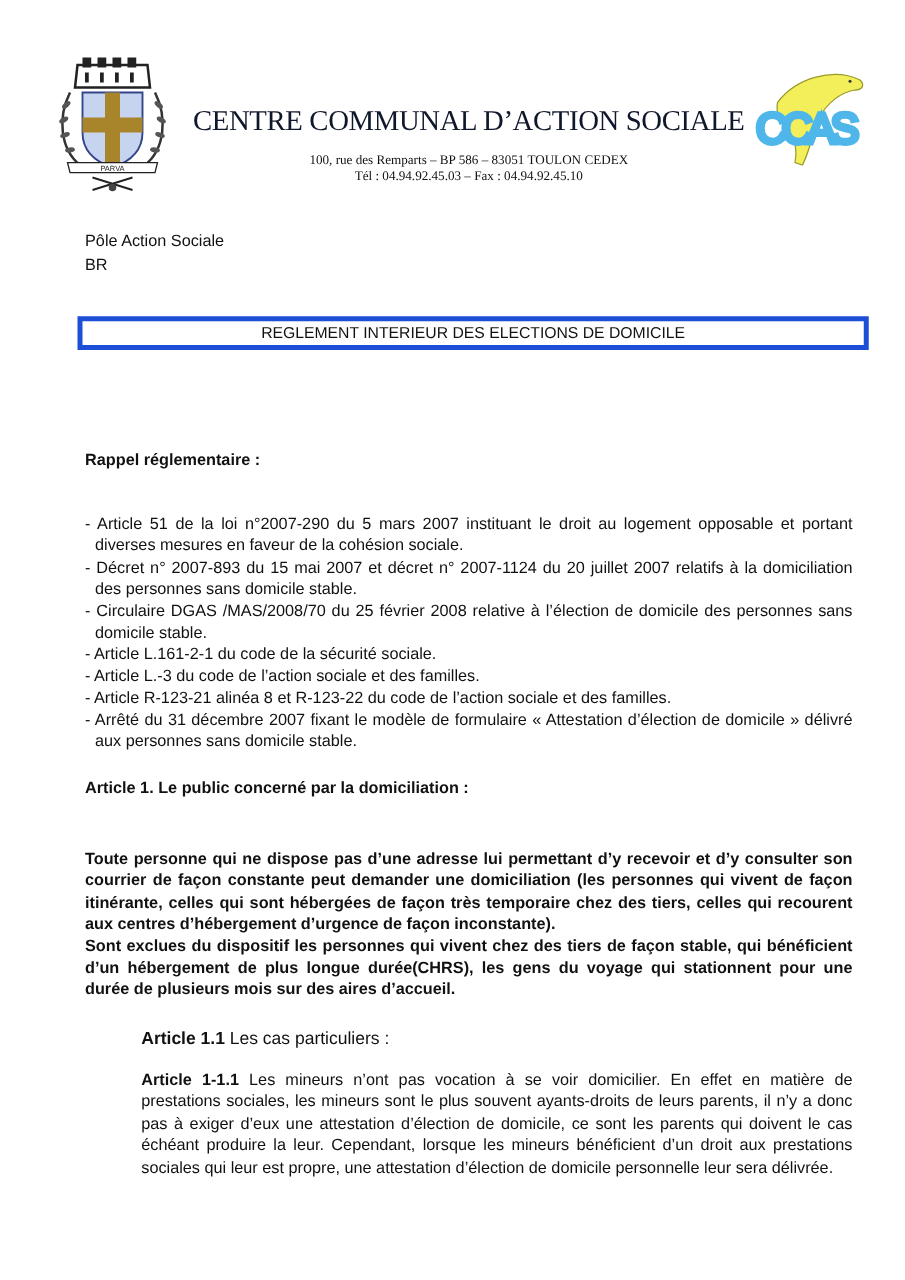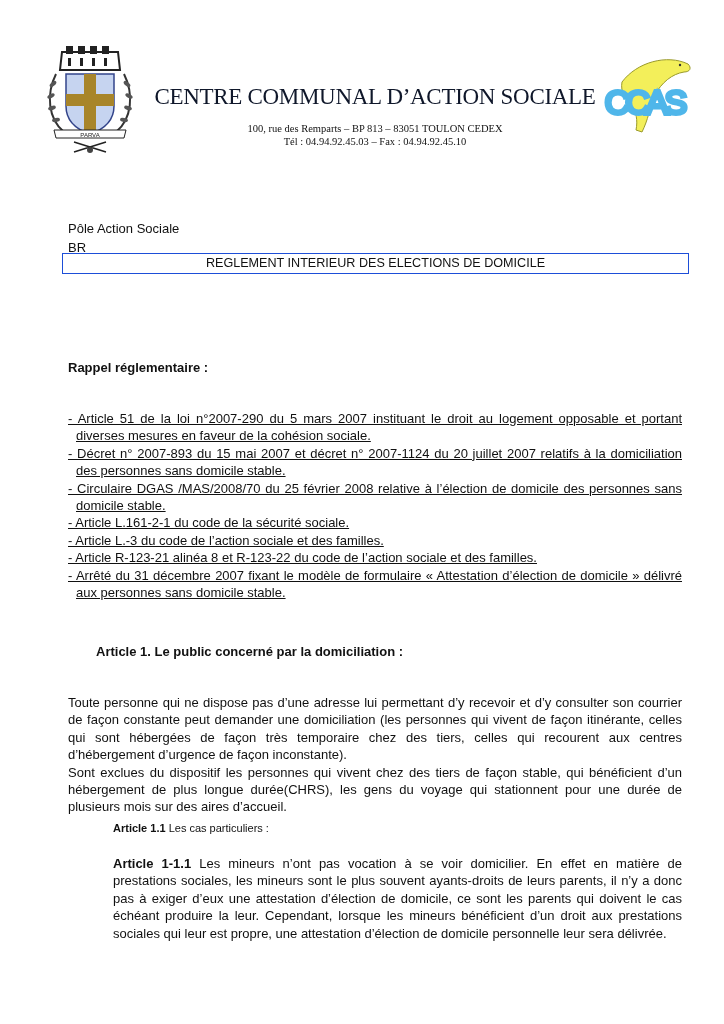--- a/index.html
+++ b/index.html
@@ -10,34 +10,34 @@
   #crest { position: absolute; left: 44px; top: 44px; width: 92px; height: 112px; }
   #ccas-logo { position: absolute; left: 592px; top: 52px; width: 106px; height: 86px; text-align: center; }
   #org-title {
     position: absolute; left: 150px; top: 84px; width: 450px; text-align: center;
     font-family: "Liberation Serif", serif; font-size: 23px; letter-spacing: -0.3px; color: #0f172a;
   }
   #org-address {
     position: absolute; left: 150px; top: 122px; width: 450px; text-align: center;
     font-family: "Liberation Serif", serif; font-size: 10.5px; line-height: 13px; color: #111;
   }
-  #dept { position: absolute; left: 68px; top: 183px; font-size: 13px; line-height: 19px; margin-top: 36px; }
+  #dept { position: absolute; left: 68px; top: 183px; font-size: 13px; line-height: 19px; }
   #doc-title-box {
     position: absolute; left: 62px; top: 253px; width: 625px; height: 19px;
-    border: 1px solid #1d4ed8; text-align: center; font-size: 12.6px; line-height: 19px;
+    border: 4px solid #1d4ed8; text-align: center; font-size: 12.6px; line-height: 19px;
   }
   .body-text { position: absolute; left: 68px; width: 614px; font-size: 13px; line-height: 17.4px; }
   .justify { text-align: justify; }
   .bold { font-weight: bold; }
   #rappel-heading { top: 359px; }
   #refs { top: 410px; }
-  #refs .ref { padding-left: 8px; text-indent: -8px; text-align: justify; text-align-last: left; text-decoration: underline; }
-  #art1-heading { top: 643px; margin-left: 28px; }
-  #art1-body { top: 694px; }
-  #art11 { position: absolute; left: 113px; top: 822px; font-size: 11px; }
+  #refs .ref { padding-left: 8px; text-indent: -8px; text-align: justify; text-align-last: left; }
+  #art1-heading { top: 621px; }
+  #art1-body { top: 678px; font-weight: bold; }
+  #art11 { position: absolute; left: 113px; top: 822px; font-size: 14px; }
   #art111 { position: absolute; left: 113px; top: 855px; width: 569px; font-size: 13px; line-height: 17.4px; text-align: justify; }
   p { margin: 0; }
 </style>
 </head>
 <body>
 
 <div id="crest">
   <svg width="92" height="112" viewBox="0 0 92 112">
 
     <path d="M12 30 C2 50, 4 75, 20 88" stroke="#333" stroke-width="2" fill="none"></path>
@@ -71,21 +71,21 @@
 
     <path d="M10 86 L82 86 L80 94 L12 94 Z" fill="#fff" stroke="#222" stroke-width="1"></path>
     <text x="46" y="93" font-size="6" text-anchor="middle" font-family="Liberation Sans, sans-serif" fill="#222">PARVA</text>
     <path d="M30 98 L62 108 M62 98 L30 108" stroke="#222" stroke-width="1.5"></path>
     <circle cx="46" cy="106" r="3" fill="#444"></circle>
   </svg>
 </div>
 
 <div id="org-title">CENTRE COMMUNAL D’ACTION SOCIALE</div>
 <div id="org-address">
-  <div>100, rue des Remparts – BP 813 – 83051 TOULON CEDEX</div>
+  <div>100, rue des Remparts – BP 586 – 83051 TOULON CEDEX</div>
   <div>Tél : 04.94.92.45.03 – Fax : 04.94.92.45.10</div>
 </div>
 
 <div id="ccas-logo">
   <svg width="106" height="86" viewBox="0 0 106 86">
     <path d="M30 30 C45 10, 75 2, 96 12 C100 16, 98 20, 92 20 C80 22, 70 30, 62 44 C58 56, 56 68, 50 80 L44 78 C46 68, 44 60, 40 54 C34 48, 28 40, 30 30 Z" fill="#f3ef5a" stroke="#9a9a2a" stroke-width="1"></path>
     <circle cx="88" cy="13" r="1.2" fill="#333"></circle>
     <text x="52" y="62" font-size="34" text-anchor="middle" font-family="Liberation Sans, sans-serif" fill="none" stroke="#4fb6ea" stroke-width="4" letter-spacing="-4">CCAS</text>
   </svg>
 </div>

